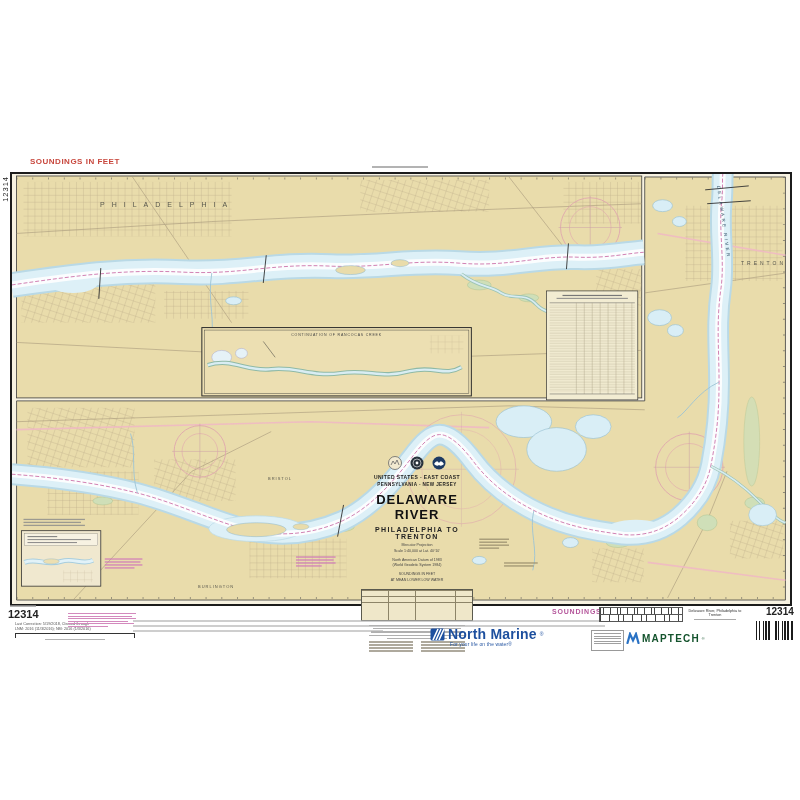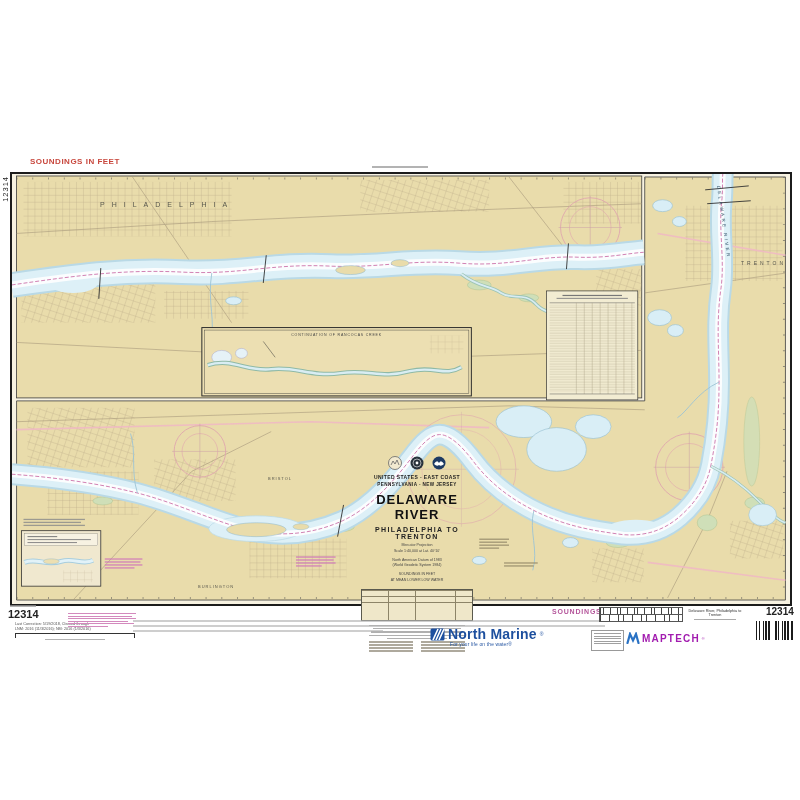--- a/index.html
+++ b/index.html
@@ -27,21 +27,21 @@
                      repeating-linear-gradient(0deg,transparent 0 5.6px,#8d8468 5.6px 5.9px);}
   .tb-bars{width:96px;margin:4px auto 0;}
   .tb-bars div{height:1.4px;background:#8f8f8f;opacity:.7;margin:0 auto 2px;}
   .tb-cols{display:flex;gap:8px;justify-content:center;margin-top:2px;}
   .tb-cols .col div{width:44px;height:1.2px;background:#9a9384;opacity:.8;margin-bottom:1.8px;}
   .wm{position:absolute;left:430px;top:626px;color:#1d4f9e;}
   .wm-row{display:flex;align-items:center;gap:3px;}
   .wm-name{font-size:14px;font-weight:bold;letter-spacing:.2px;}
   .wm-reg{font-size:5px;vertical-align:top;}
   .wm-tag{font-size:4.8px;color:#1d4f9e;margin-left:20px;margin-top:0px;letter-spacing:.2px;}
-  .mt{position:absolute;left:626px;top:632px;display:flex;align-items:center;gap:2px;color:#a21caf;}
+  .mt{position:absolute;left:626px;top:632px;display:flex;align-items:center;gap:2px;color:#14532d;}
   .mt-name{font-size:10px;font-weight:bold;letter-spacing:1.2px;}
   .mt-reg{font-size:4px;vertical-align:top;}
   .mt-box{position:absolute;left:591px;top:630px;width:33px;height:21px;border:.5px solid #999;
           padding:2px;box-sizing:border-box;}
   .mt-box div{height:1px;background:#777;opacity:.7;margin-bottom:1.6px;}
   .barcode{position:absolute;left:756px;top:621px;width:38px;height:19px;background:
     repeating-linear-gradient(90deg,#1b1b1b 0 1.5px,#fff 1.5px 3px,#1b1b1b 3px 4.5px,#fff 4.5px 7px,
     #1b1b1b 7px 8px,#fff 8px 9.5px);}
   .logscale{position:absolute;left:599px;top:607px;width:84px;height:15px;border:.6px solid #555;
     background:#fff;box-sizing:border-box;}

